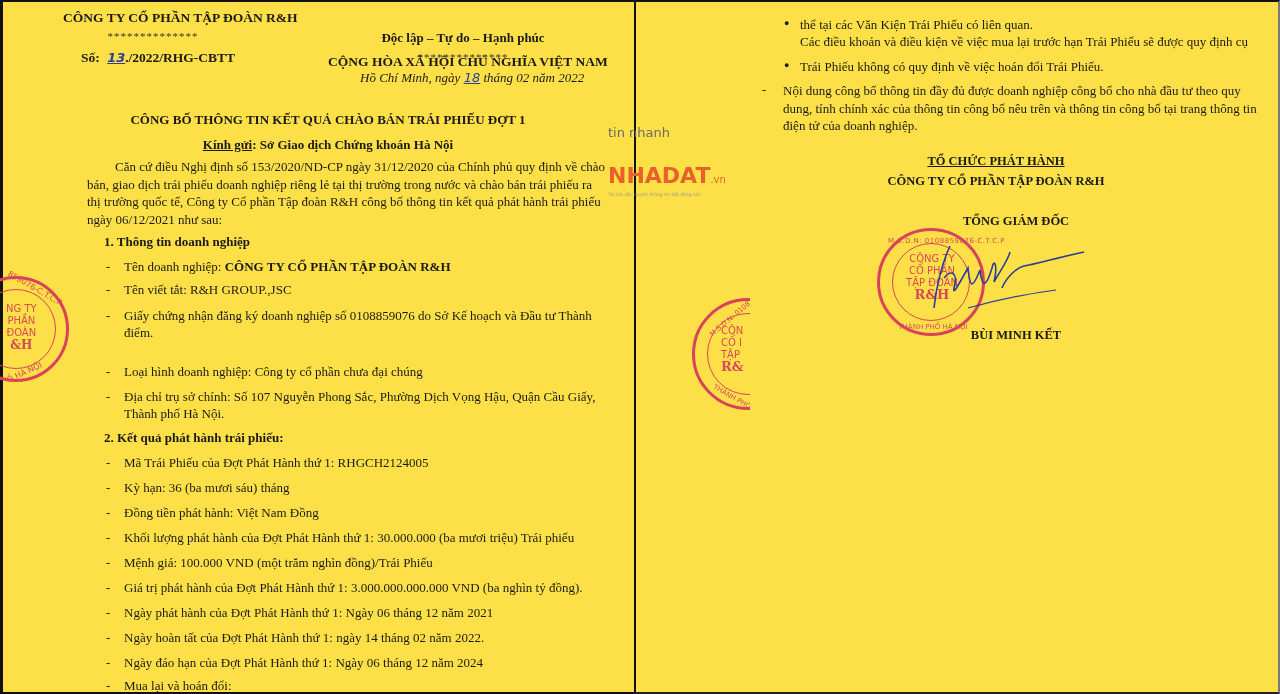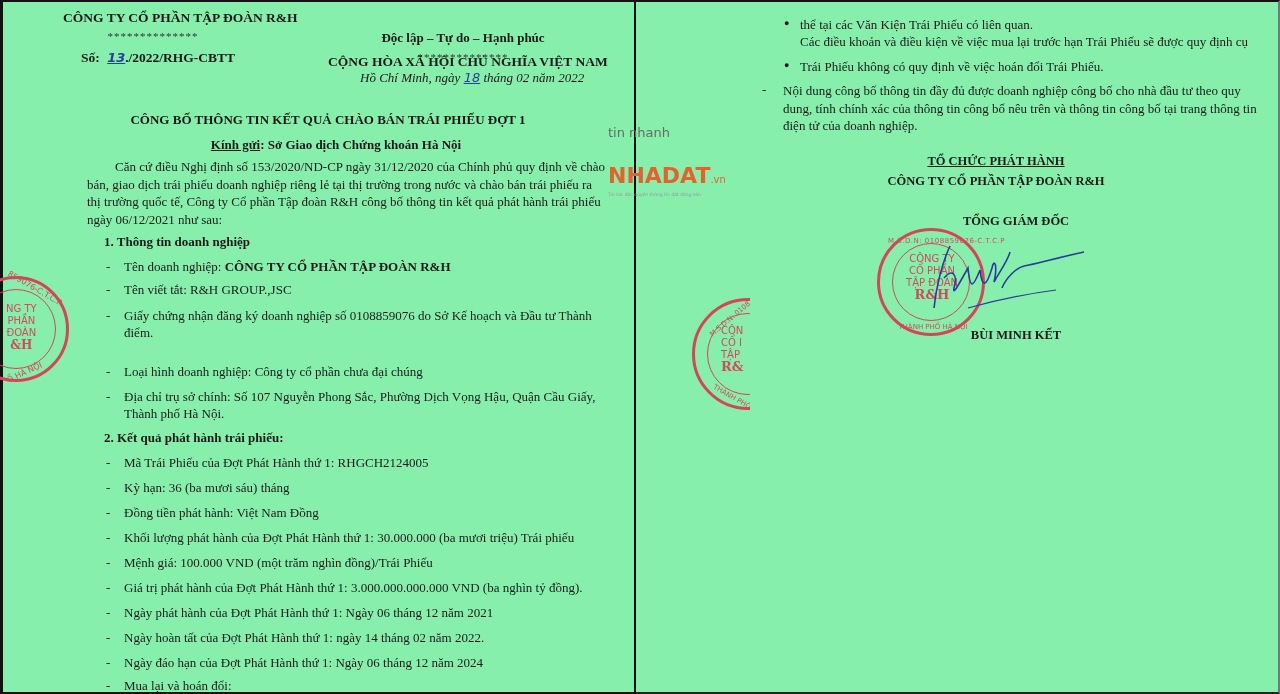--- a/index.html
+++ b/index.html
@@ -1,21 +1,21 @@
 <!DOCTYPE html>
 <html><head>
 <meta charset="utf-8">
 <style>
   html, body { margin:0; padding:0; }
   body {
     width:1280px; height:694px; position:relative; overflow:hidden;
     background:#ffffff; color:#1a1a1a;
     font-family:"Liberation Serif", "DejaVu Serif", serif;
   }
-  .page { position:absolute; top:0; height:694px; background:#86efac; box-sizing:border-box; }
+  .page { position:absolute; top:0; height:694px; background:#fde047; box-sizing:border-box; }
   #page-left { left:0; width:636px; border-left:3px solid #111; border-top:2px solid #111; border-bottom:2px solid #111; border-right:2px solid #111; }
   #page-right { left:636px; width:644px; border-top:2px solid #111; border-bottom:2px solid #222; border-right:2px solid #777; }
   .abs { position:absolute; white-space:nowrap; }
   .b { font-weight:bold;text-align:center; }
   .i { font-style:italic; }
   .c { text-align:center; }
   .hdr { font-size:13.5px; font-weight:bold; }
   .stars { font-size:11px; letter-spacing:1px; color:#333; }
   .hand { color:#2a3d9a; font-style:italic; font-family:"DejaVu Sans", sans-serif; font-size:13px; }
   .dash { position:absolute; font-size:13px; }
@@ -41,21 +41,21 @@
   <div class="abs hdr c" style="left:325px; top:8px; width:270px;margin-top:44px;">CỘNG HÒA XÃ HỘI CHỦ NGHĨA VIỆT NAM</div>
   <div class="abs b c" style="left:325px; top:28px; width:270px; font-size:13px;">Độc lập – Tự do – Hạnh phúc</div>
   <div class="abs stars c" style="left:325px; top:49px; width:270px;">**************</div>
   <div class="abs i" style="left:357px; top:68px; font-size:13px;">
     <span>Hồ Chí Minh, ngày</span>
     <span class="hand" style="text-decoration:underline;">18</span>
     <span>tháng 02 năm 2022</span>
   </div>
 
   <div class="abs b c" style="left:60px; top:110px; width:530px; font-size:13px;">CÔNG BỐ THÔNG TIN KẾT QUẢ CHÀO BÁN TRÁI PHIẾU ĐỢT 1</div>
-  <div class="abs b c" style="left:68px; top:135px; width:530px; font-size:13px;">
+  <div class="abs b c" style="left:60px; top:135px; width:530px; font-size:13px;">
     <span class="u">Kính gửi</span><span>: Sở Giao dịch Chứng khoán Hà Nội</span>
   </div>
 
   <div class="abs" style="left:84px; top:156px; font-size:13px; line-height:17.5px;">
     <div style="text-indent:28px;">Căn cứ điều Nghị định số 153/2020/ND-CP ngày 31/12/2020 của Chính phủ quy định về chào</div>
     <div>bán, giao dịch trái phiếu doanh nghiệp riêng lẻ tại thị trường trong nước và chào bán trái phiếu ra</div>
     <div>thị trường quốc tế, Công ty Cổ phần Tập đoàn R&amp;H công bố thông tin kết quả phát hành trái phiếu</div>
     <div>ngày 06/12/2021 như sau:</div>
   </div>
 

